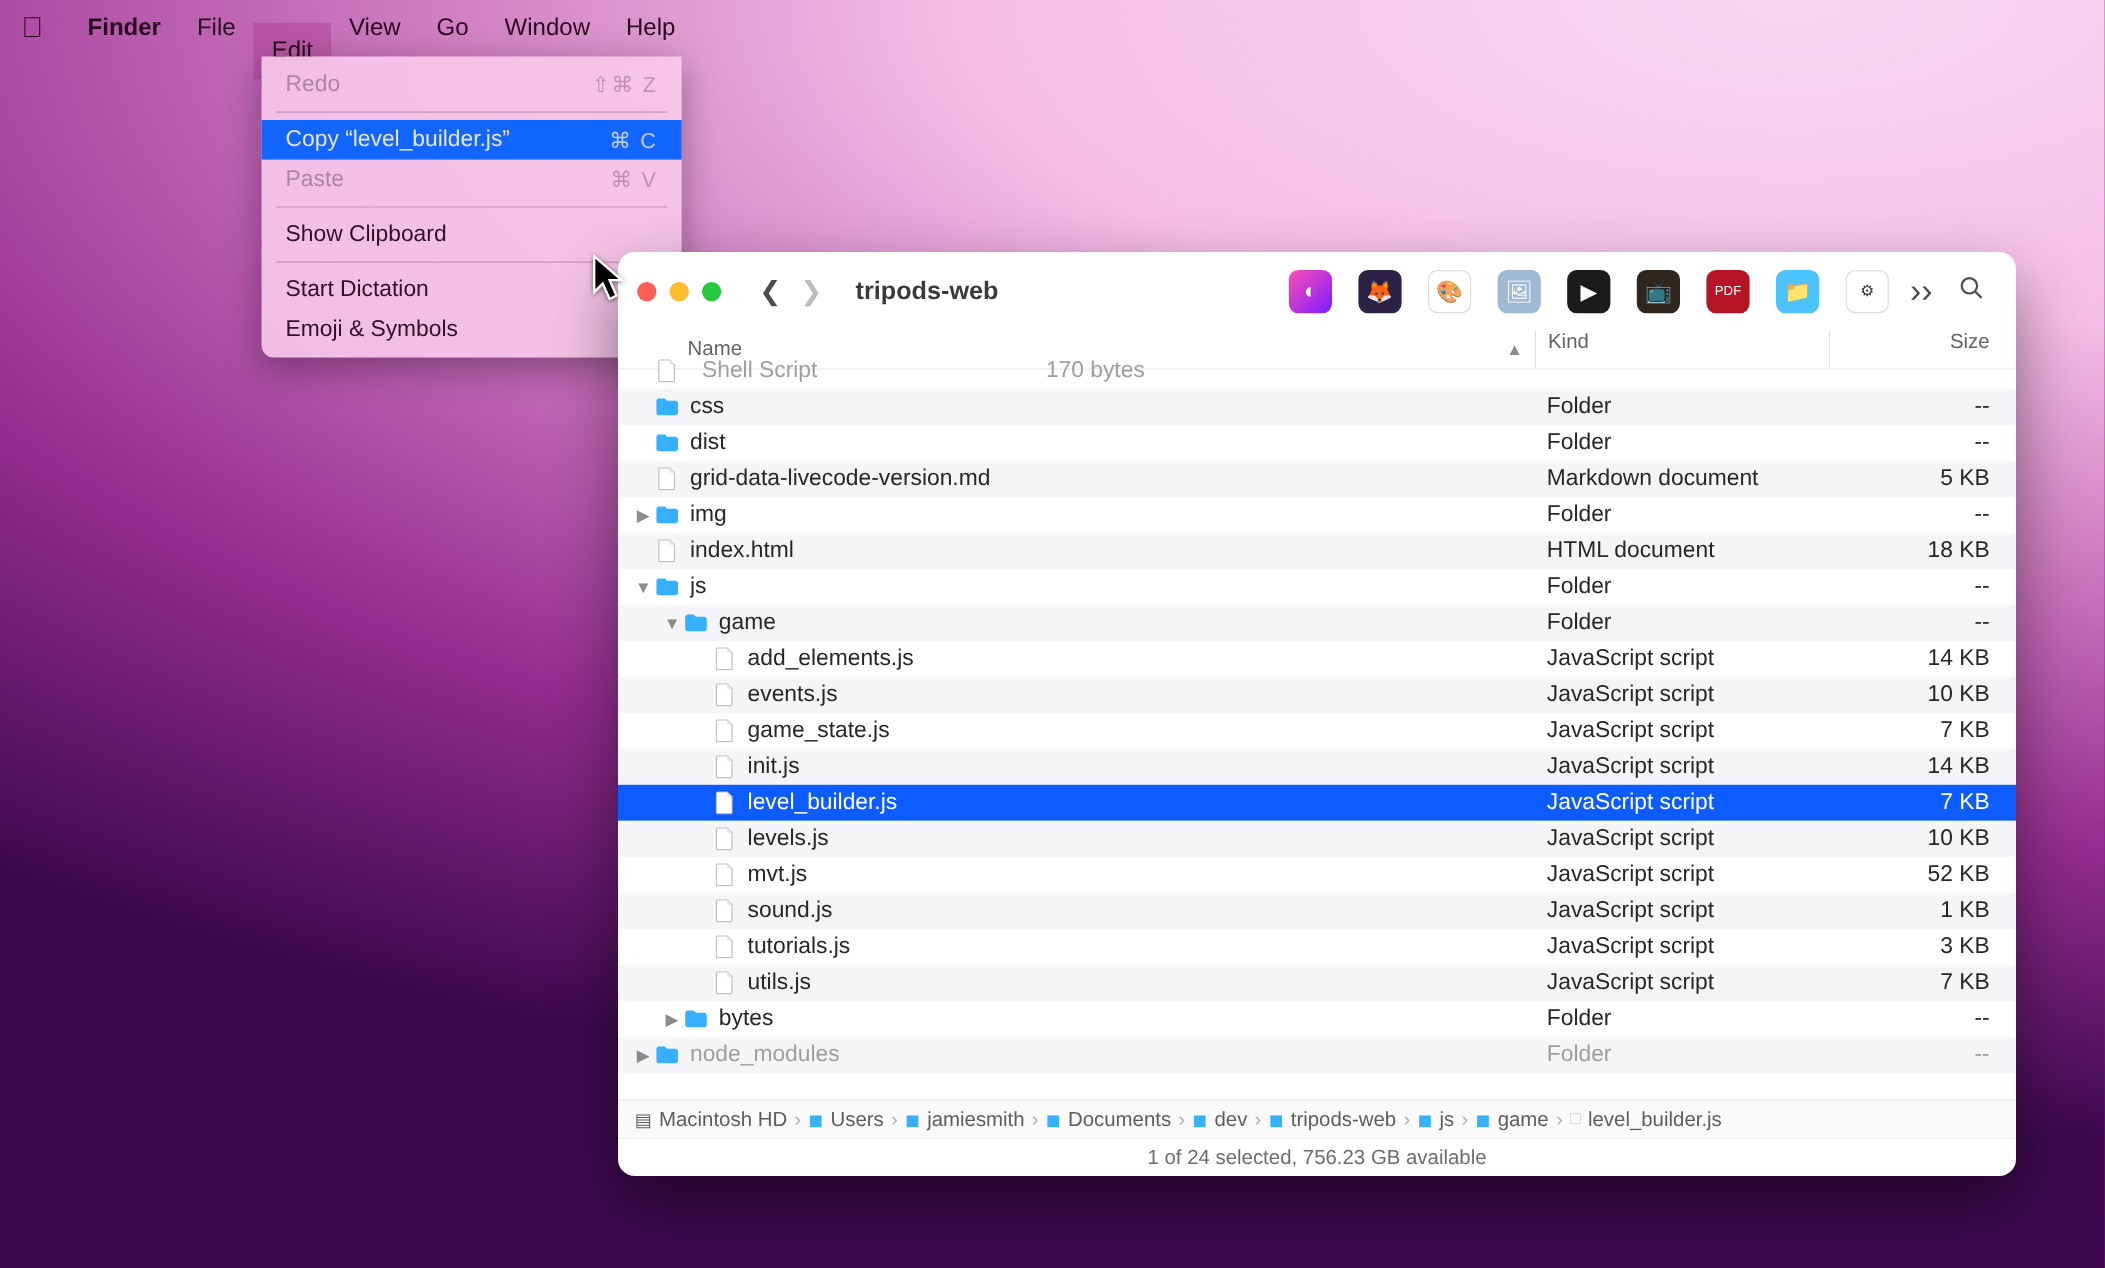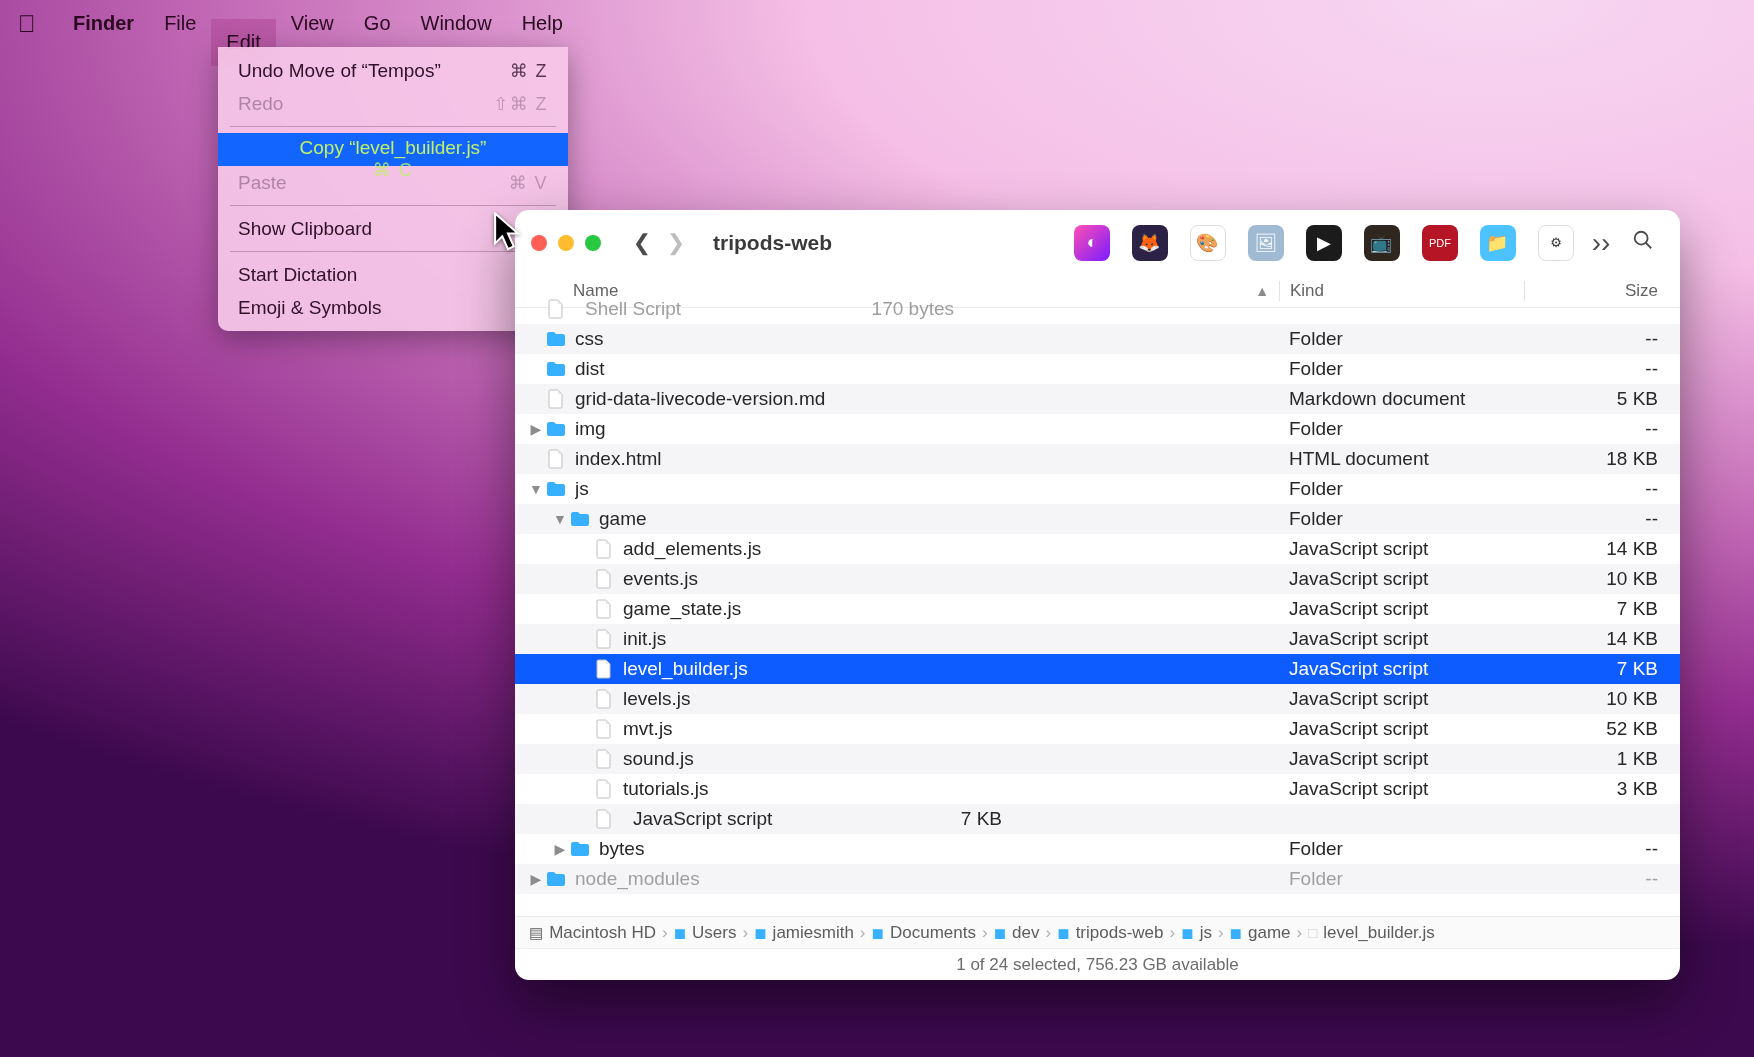--- a/index.html
+++ b/index.html
@@ -11,40 +11,40 @@
     
     .menubar { position:absolute; top:0; left:0; right:0; height:47px; display:flex; align-items:center; padding:0 18px; gap:0; color:#2a0820; font-size:20px; font-weight:500; }
     .menubar .apple { font-size:24px; margin-right:22px; }
     .menubar .app-name { font-weight:700;text-align:right; }
     .menubar .item { padding:0 15px; height:100%; display:flex; align-items:center; border-radius:0; }
     .menubar .item.open { background:rgba(170,60,140,.42);margin-top:37px; }
     
     .menu { position:absolute; top:47px; left:218px; width:350px; background:rgba(246,200,232,.92); backdrop-filter:blur(20px); border-radius:0 0 10px 10px; box-shadow:0 8px 30px rgba(0,0,0,.35); padding:7px 0; font-size:19px; color:#31112a; }
     .menu .row { display:flex; align-items:center; justify-content:space-between; padding:4px 20px; height:33px; }
     .menu .row.disabled { color:rgba(49,17,42,.35); }
-    .menu .row.sel { background:#1266ff; color:#bef264;flex-direction:column; }
+    .menu .row.sel { background:#1266ff; color:#e5e5e5; }
     .menu .sc { font-size:18px; letter-spacing:.08em; color:inherit; opacity:.8; }
     .menu hr { border:none; border-top:1px solid rgba(49,17,42,.25); margin:6px 12px; }
     .menu .glyph { opacity:.5; font-size:17px; }
     
     .finder { position:absolute; top:210px; left:515px; width:1165px; height:770px; background:#fff; border-radius:14px; box-shadow:0 25px 55px rgba(0,0,0,.45); overflow:hidden; display:flex; flex-direction:column; }
     .titlebar { height:65px; display:flex; align-items:center; padding:0 20px 0 16px; gap:0; }
     .lights { display:flex; gap:11px; margin-right:24px; }
     .light { width:16px; height:16px; border-radius:50%; }
     .light.r{background:#ff5f57;} .light.y{background:#febc2e;} .light.g{background:#28c840;}
     .nav-btn { width:34px; height:34px; display:flex; align-items:center; justify-content:center; color:#4c4c4c; font-size:22px; }
     .nav-btn.disabled{color:#bdbdbd;}
     .win-title { font-size:21px; font-weight:600; margin-left:20px; color:#3a3a3a; }
     .tb-spacer { flex:1; }
     .tb-apps { display:flex; gap:22px; align-items:center; }
     .tb-app { width:36px; height:36px; border-radius:8px; display:flex; align-items:center; justify-content:center; font-size:18px; color:#fff; }
     .tb-more { width:34px; text-align:center; color:#4c4c4c; font-size:28px; margin-left:10px;}
     .tb-search { width:34px; text-align:center; color:#4c4c4c; font-size:22px; margin-left:8px;}
     
-    .list-header { height:33px; display:flex; align-items:center; font-size:17px; color:#636363; border-bottom:1px solid #eaeaea; padding:0 16px 0 4px; }
+    .list-header { height:33px; display:flex; font-size:17px; color:#636363; border-bottom:1px solid #eaeaea; padding:0 16px 0 4px; }
     .col-name { flex:1; padding-left:54px; display:flex; align-items:center; gap:10px;}
     .col-name .sort { margin-left:auto; margin-right:10px; color:#8a8a8a; font-size:14px;}
     .col-kind { width:245px; border-left:1px solid #e2e2e2; padding-left:10px;}
     .col-size { width:140px; text-align:right; padding-right:6px; border-left:1px solid #e2e2e2;}
     
     .list { flex:1; overflow:hidden; font-size:19px; color:#272727; }
     .row-item { height:30px; display:flex; align-items:center; padding:0 16px 0 4px; }
     .row-item.alt { background:#f5f5f7; }
     .row-item.sel { background:#0c5cff; color:#fff; }
     .row-item.cut { color:#9f9f9f; }
@@ -88,24 +88,20 @@
   <span class="item app-name">Finder</span>
   <span class="item">File</span>
   <span class="item open">Edit</span>
   <span class="item">View</span>
   <span class="item">Go</span>
   <span class="item">Window</span>
   <span class="item">Help</span>
 </div>
 
 <div class="menu" id="edit-menu">
-    <div class="row">
-      <span>Undo Move of “Tempos”</span>
-      <span class="sc">⌘ Z</span>
-    </div>
     <div class="row disabled">
       <span>Redo</span>
       <span class="sc">⇧⌘ Z</span>
     </div>
     <hr>
     <div class="row sel">
       <span>Copy “level_builder.js”</span>
       <span class="sc">⌘ C</span>
     </div>
     <div class="row disabled">
@@ -392,20 +388,21 @@
       </div>
       <div class="row-item alt">
         <span class="pad" style="width: 56px;"></span>
         <span class="disc"></span>
         <span class="ic file-ic">
           <svg width="16" height="20" viewBox="0 0 16 20">
             <path fill="#fff" stroke="#bfbfbf" d="M2 1h8l4 4v13c0 .5-.5 1-1 1H2c-.5 0-1-.5-1-1V2c0-.5.5-1 1-1Z"></path>
             <path fill="#e6e6e6" d="M10 1v4h4"></path>
           </svg>
         </span>
+        <span class="nm">utils.js</span>
         <span class="kd">JavaScript script</span>
         <span class="sz">7 KB</span>
       </div>
       <div class="row-item">
         <span class="pad" style="width: 32px;"></span>
         <span class="disc">▶</span>
         <span class="ic folder-ic">
           <svg width="20" height="16" viewBox="0 0 20 16">
             <path fill="#37b0ff" d="M1 3c0-1 1-2 2-2h5l2 2h7c1 0 2 1 2 2v8c0 1-1 2-2 2H3c-1 0-2-1-2-2Z"></path>
           </svg>

